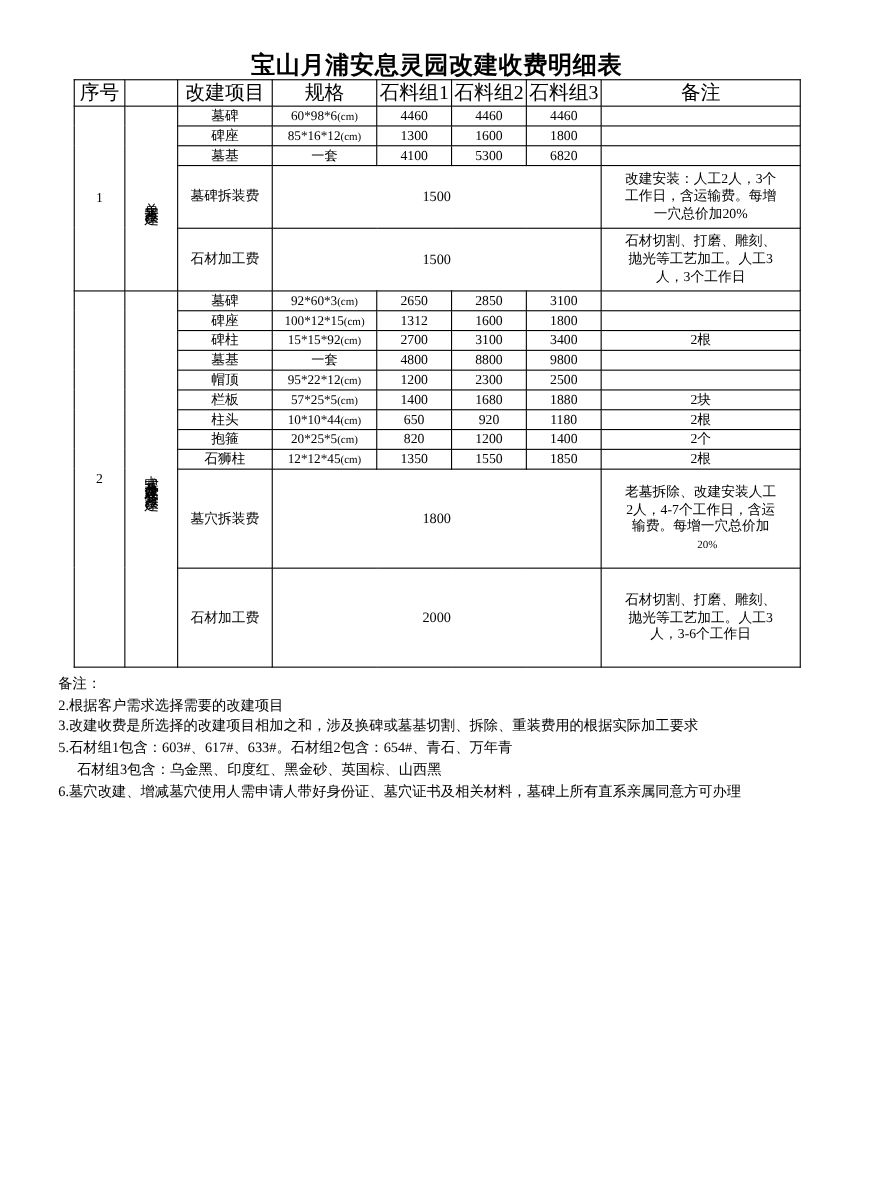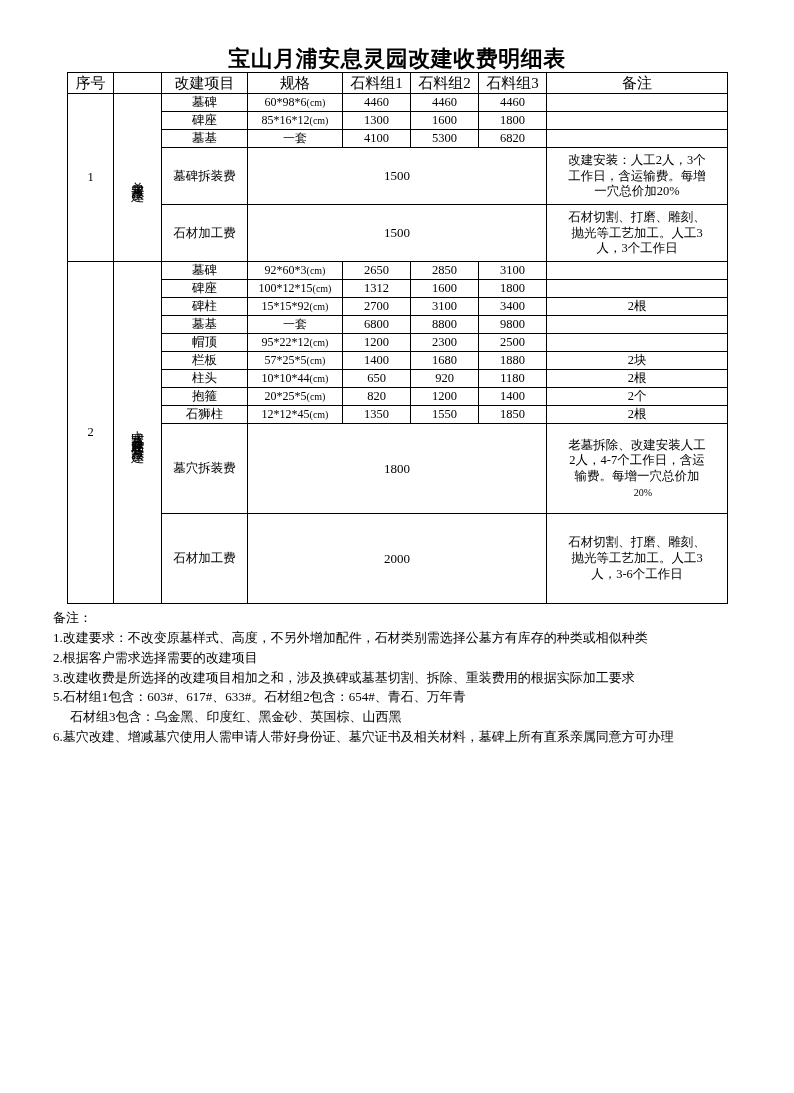--- a/index.html
+++ b/index.html
@@ -61,21 +61,21 @@
   table.fee td, table.fee th {
     border: 1px solid #000000;
     padding: 0px 2px;
     text-align: center;
     vertical-align: middle;
     font-weight: normal;
     line-height: 1.25;
   }
   .hdr td {
     height: 20px;
-    font-size: 15px;
+    font-size: 18px;
   }
   .item-row td {
     height: 17px;
   }
   .num {
     font-family: "Liberation Serif", "DejaVu Serif", serif;
   }
   .spec {
     font-size: 12px;
   }
@@ -241,21 +241,21 @@
           <td>碑柱</td>
           <td class="spec"><span>15*15*92</span><span class="cm">(cm)</span></td>
           <td class="num">2700</td>
           <td class="num">3100</td>
           <td class="num">3400</td>
           <td>2根</td>
         </tr>
         <tr class="item-row">
           <td>墓基</td>
           <td class="spec"><span>一套</span><span class="cm"></span></td>
-          <td class="num">6800</td>
+          <td class="num">4800</td>
           <td class="num">8800</td>
           <td class="num">9800</td>
           <td></td>
         </tr>
         <tr class="item-row">
           <td>帽顶</td>
           <td class="spec"><span>95*22*12</span><span class="cm">(cm)</span></td>
           <td class="num">1200</td>
           <td class="num">2300</td>
           <td class="num">2500</td>
@@ -311,21 +311,20 @@
             <span>抛光等工艺加工。人工3</span><br>
             <span>人，3-6个工作日</span>
           </td>
         </tr>
       </tbody>
     </table>
   </div>
 
   <div class="notes">
     <div class="note-head">备注：</div>
-    <div class="note">1.改建要求：不改变原墓样式、高度，不另外增加配件，石材类别需选择公墓方有库存的种类或相似种类</div>
     <div class="note">2.根据客户需求选择需要的改建项目</div>
     <div class="note">3.改建收费是所选择的改建项目相加之和，涉及换碑或墓基切割、拆除、重装费用的根据实际加工要求</div>
     <div class="note">5.石材组1包含：603#、617#、633#。石材组2包含：654#、青石、万年青</div>
     <div class="note indent">石材组3包含：乌金黑、印度红、黑金砂、英国棕、山西黑</div>
     <div class="note">6.墓穴改建、增减墓穴使用人需申请人带好身份证、墓穴证书及相关材料，墓碑上所有直系亲属同意方可办理</div>
   </div>
 
 </div>
 
 </body></html>

